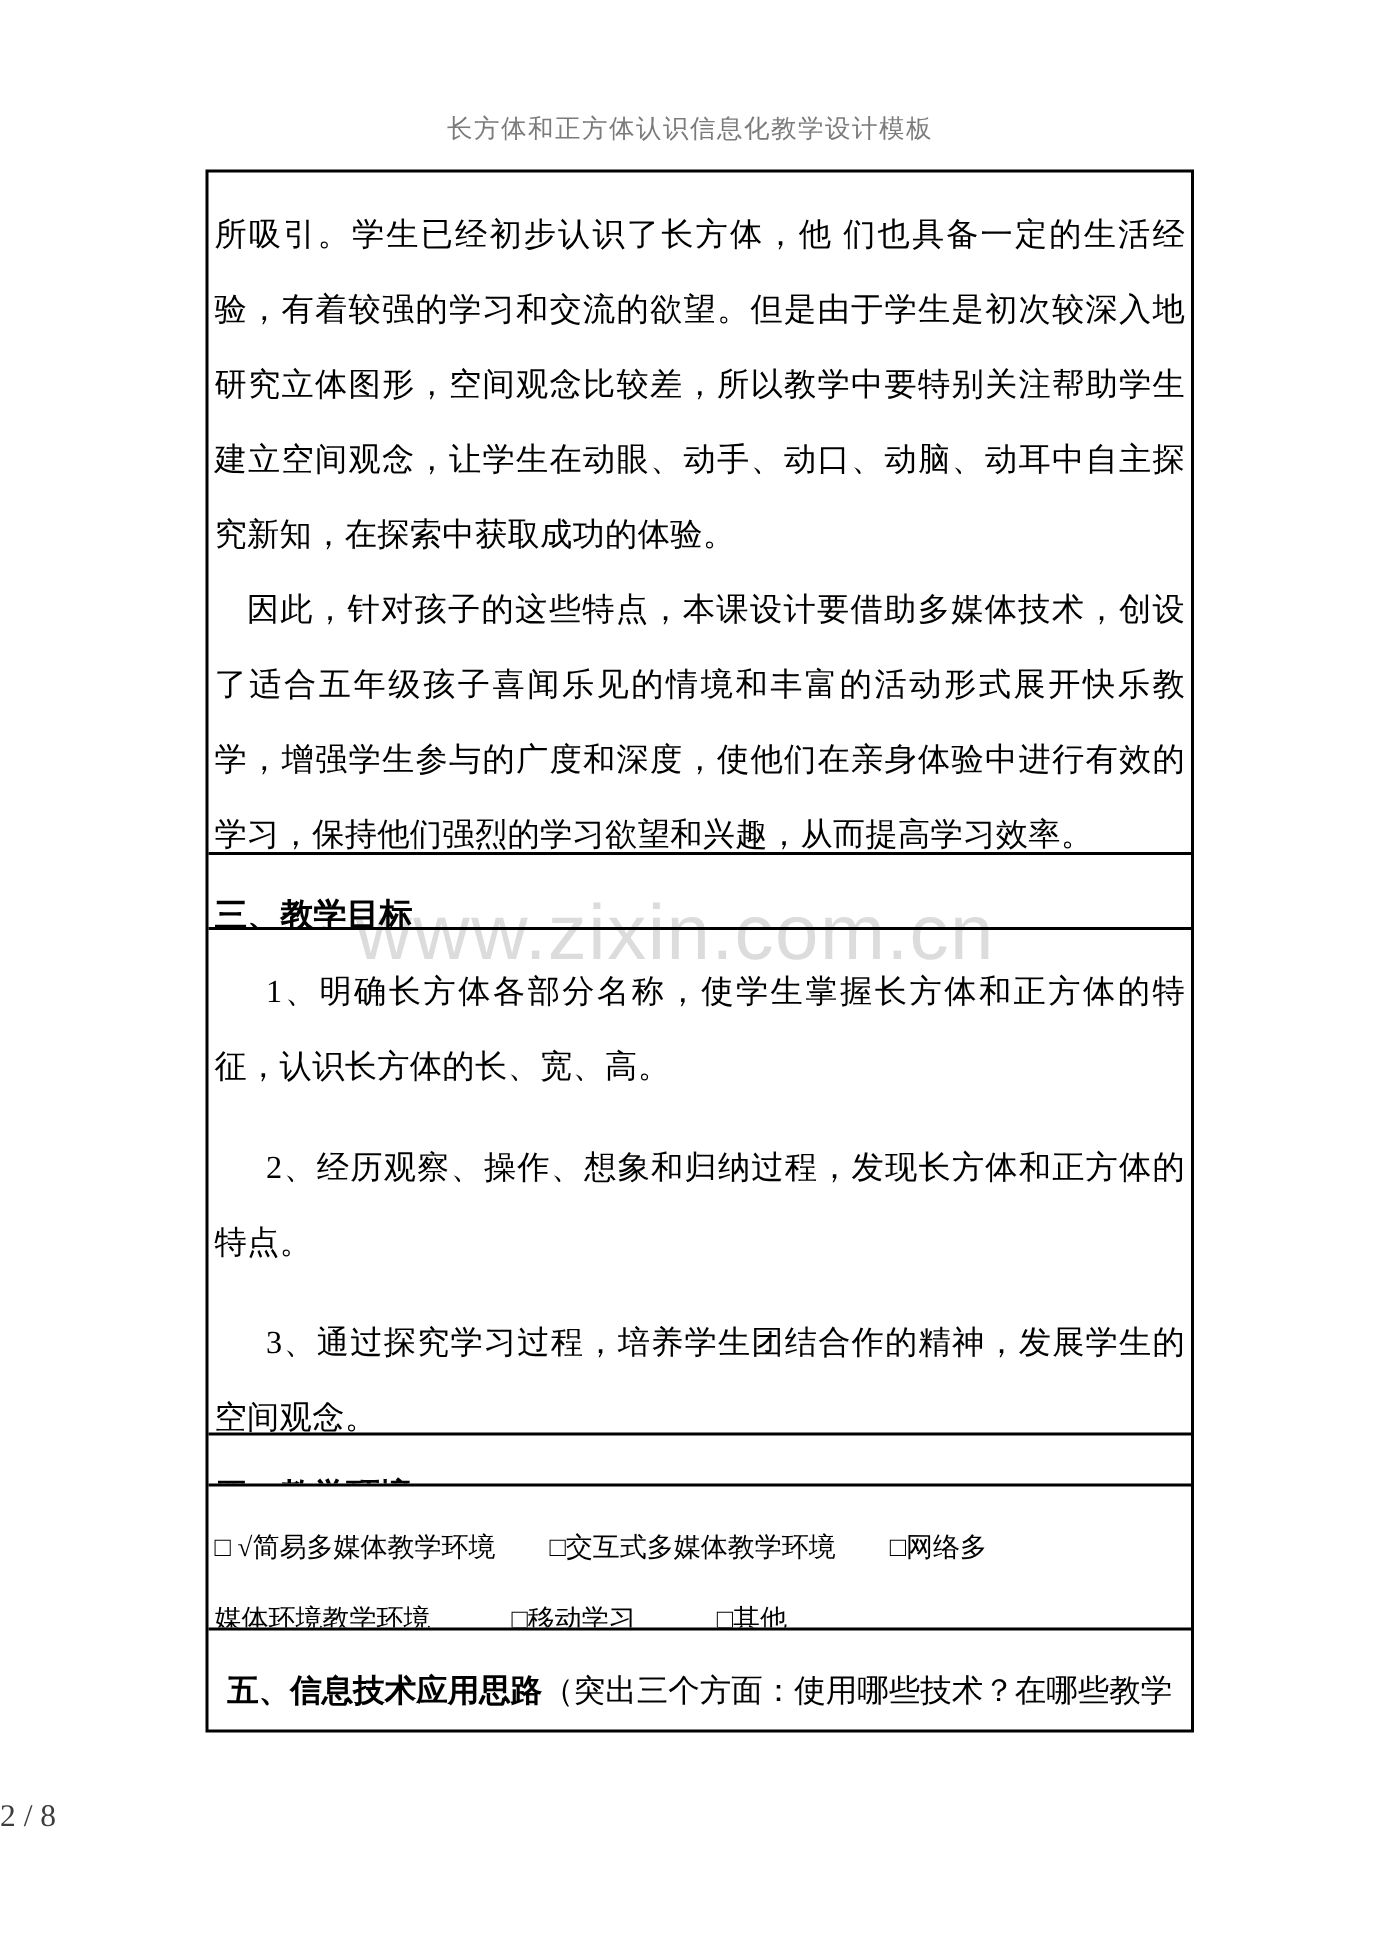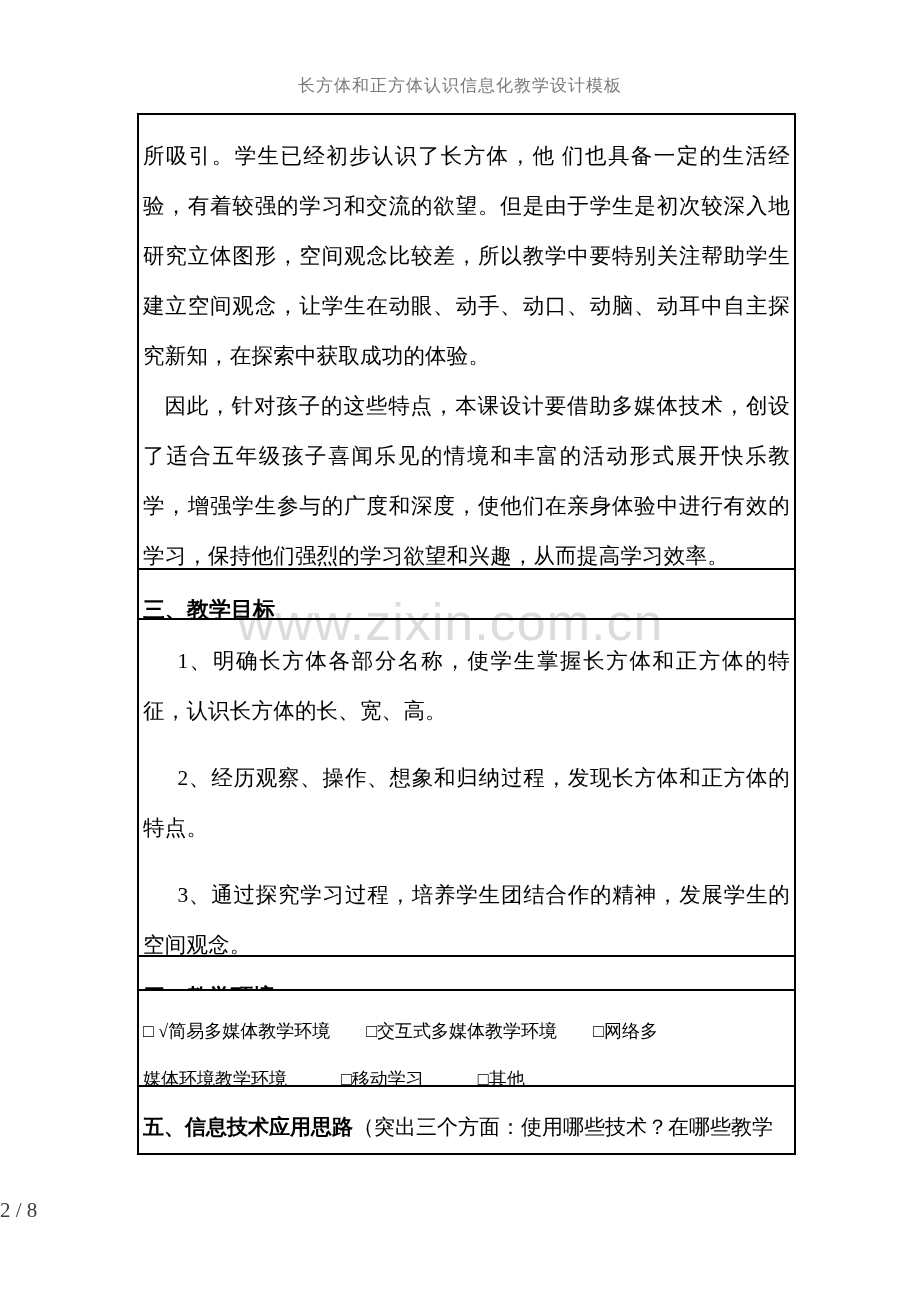--- a/index.html
+++ b/index.html
@@ -53,21 +53,21 @@
     padding: 16px 4px;
     overflow: hidden;
     background: transparent;
   }
   .row:last-child { border-bottom: none; }
   .row-analysis   { height: 455px; }
   .row-obj-header { height: 50px; }
   .row-objectives { height: 337px; }
   .row-env-header { height: 34px; }
   .row-env-opts   { height: 96px; }
-  .row-it-header  { height: 64px; }
+  .row-it-header  { height: 64px; text-align: center; }
   .body-text p {
     margin: 0;
     font-size: 21.5px;
     line-height: 50px;
     text-align: justify;
     letter-spacing: 0.2px;
   }
   .indent-1 { text-indent: 1em; }
   .indent-16 { text-indent: 1.6em; }
   .objectives p { margin-bottom: 17px; }

